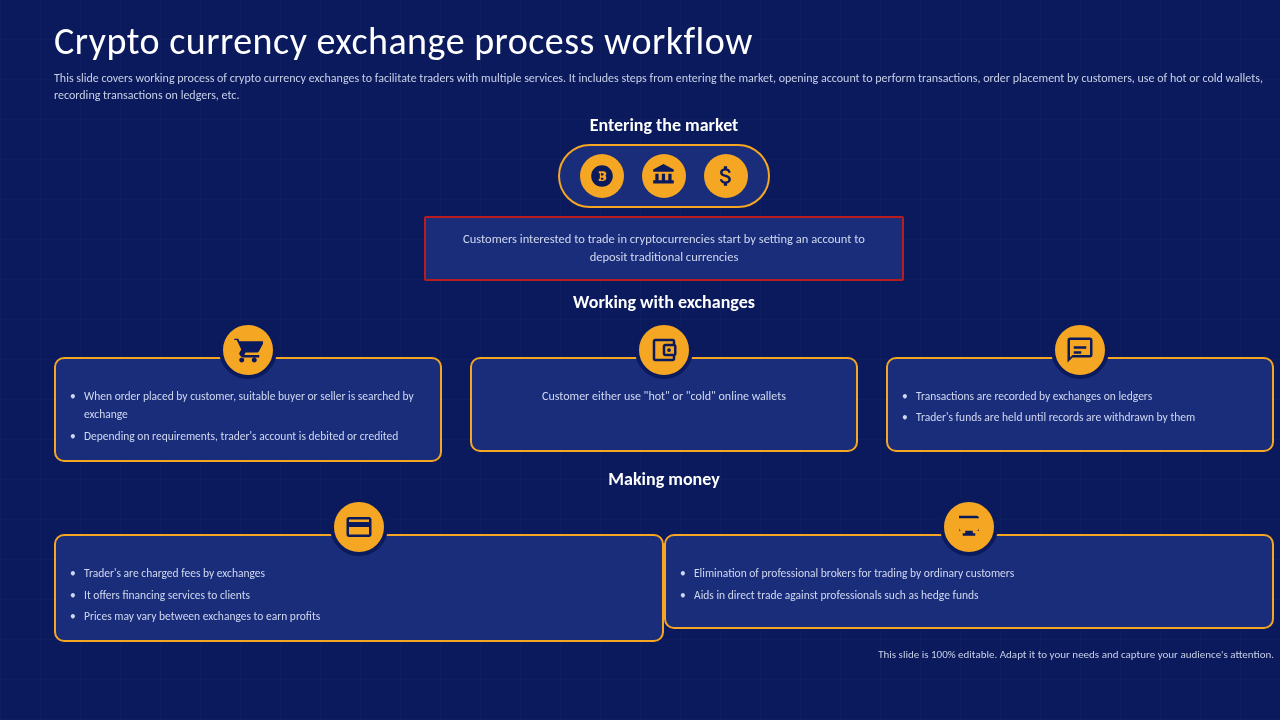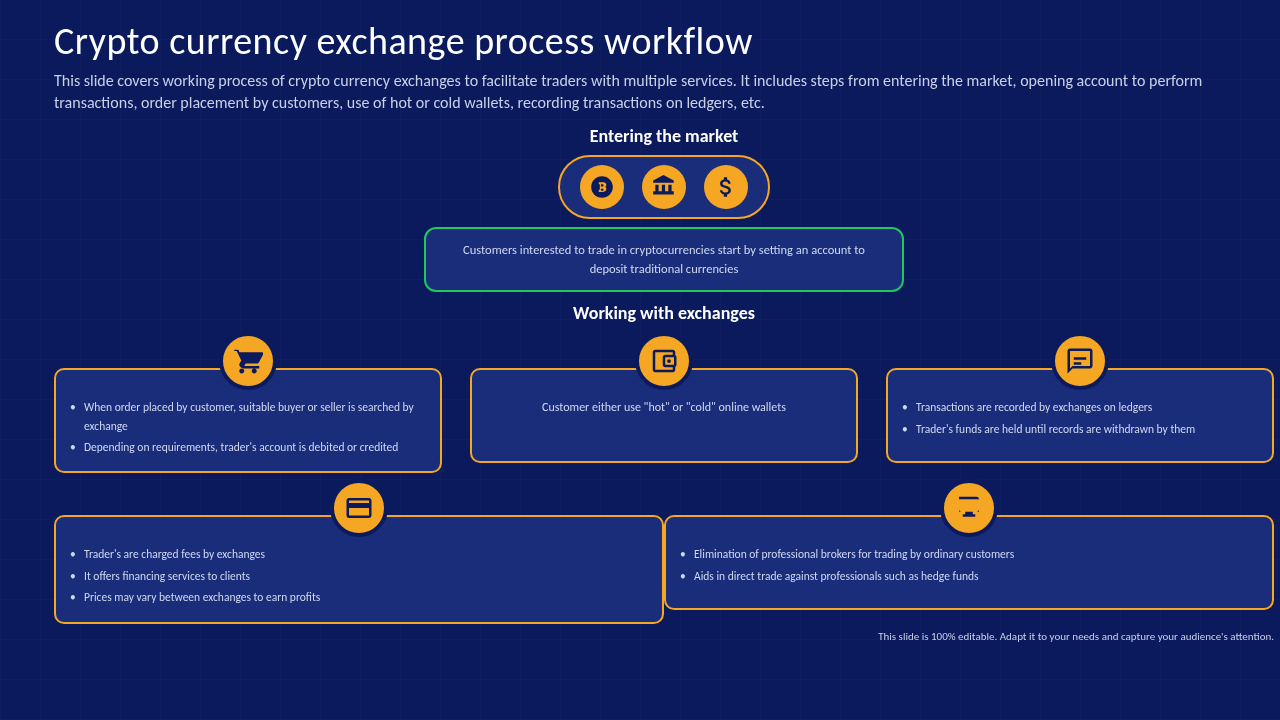--- a/index.html
+++ b/index.html
@@ -37,21 +37,21 @@
     
     .main-title {
       font-size: 38px;
       font-weight: 300;
       color: white;
       margin-bottom: 6px;
       letter-spacing: 0.5px;
     }
 
     .subtitle-text {
-      font-size: 16px;
+      font-size: 12px;
       color: #c8d0e8;
       line-height: 1.4;
       margin-bottom: 10px;
     }
 
     
     .section-label {
       text-align: center;
       font-size: 18px;
       font-weight: bold;
@@ -83,22 +83,22 @@
       display: flex;
       align-items: center;
       justify-content: center;
       font-size: 20px;
       color: #0a1a5c;
       font-weight: bold;
     }
 
     .info-box {
       background-color: #1a2d7a;
-      border: 2px solid #22c55e;
-      border-radius: 12px;
+      border: 2px solid #b91c1c;
+      border-radius: 2px;
       padding: 12px 18px;
       font-size: 12.5px;
       line-height: 1.5;
       color: #d0d8f0;
     }
 
     .entering-info-box {
       max-width: 480px;
       margin: 0 auto 10px auto;
       text-align: center;
@@ -308,20 +308,21 @@
           <ul>
             <li>Transactions are recorded by exchanges on ledgers</li>
             <li>Trader's funds are held until records are withdrawn by them</li>
           </ul>
         </div>
       </div>
     </div>
   </div>
 
   <div class="making-money-section">
+    <div class="section-label">Making money</div>
 
     <div class="two-col-making">
 
       <div class="making-col">
         <div class="making-icon-wrap">
           <div class="icon-circle-large">
             <svg class="svg-icon-lg" viewBox="0 0 24 24" fill="#0a1a5c">
               <path d="M20 4H4c-1.11 0-1.99.89-1.99 2L2 18c0 1.11.89 2 2 2h16c1.11 0 2-.89 2-2V6c0-1.11-.89-2-2-2zm0 14H4v-6h16v6zm0-10H4V6h16v2z"></path>
             </svg>
           </div>

